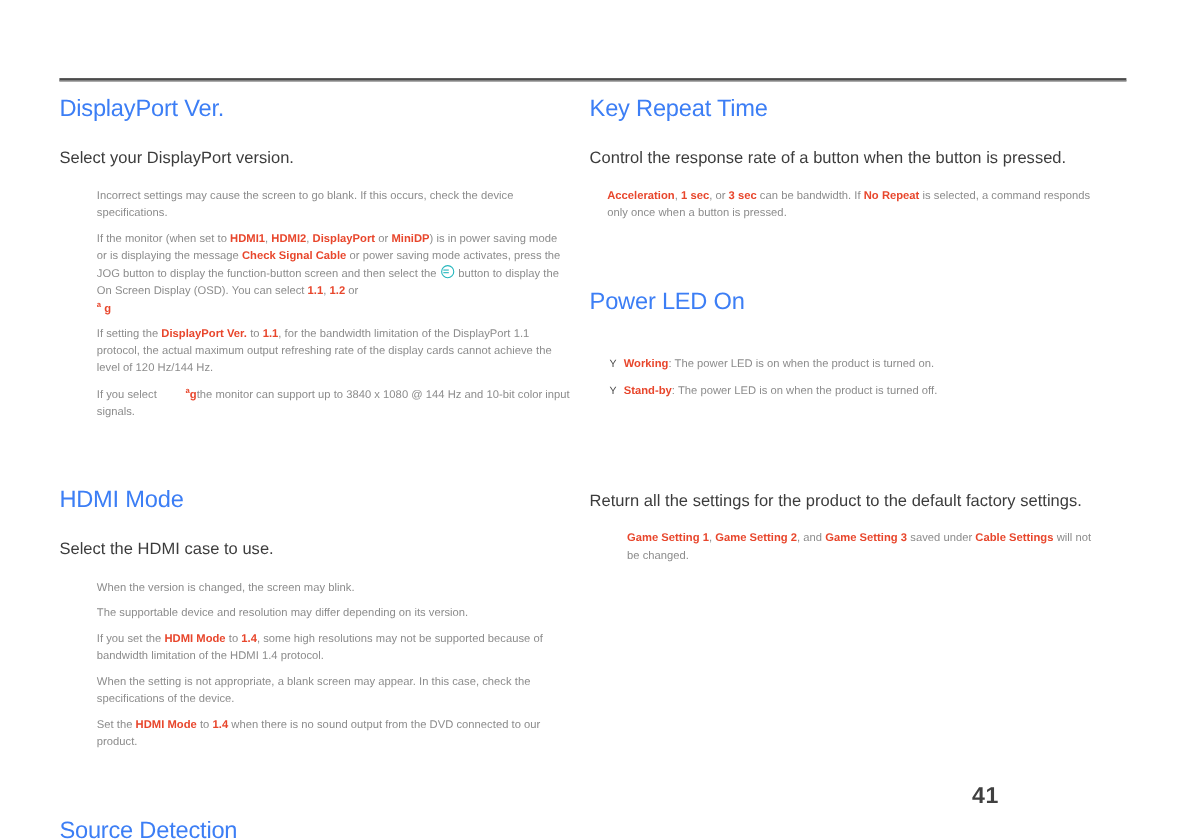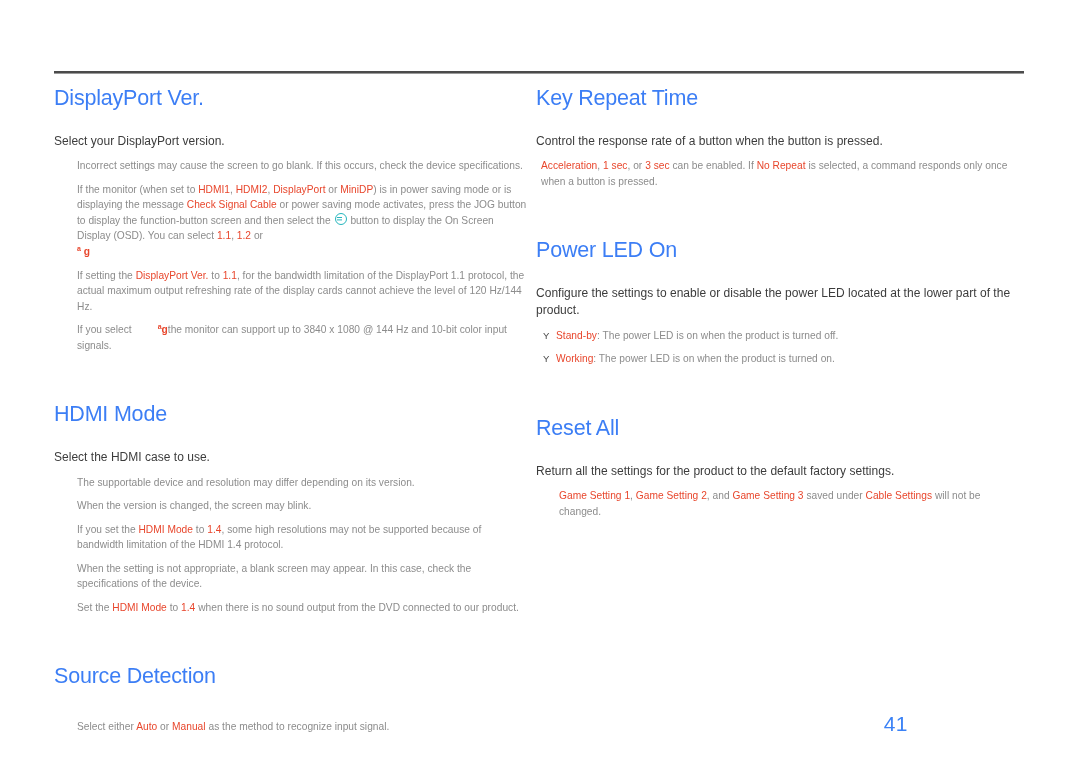--- a/index.html
+++ b/index.html
@@ -42,39 +42,39 @@
     font-size: 21.5px;
     font-weight: normal;
     letter-spacing: -0.2px;
     margin: 0;
     line-height: 1.2;
   }
   .sec { margin-bottom: 0; }
 
   .lead {
     color: #3c3c3c;
-    font-size: 12px;
+    font-size: 15px;
     line-height: 1.45;
     margin: 0;
     letter-spacing: 0.02px;
   }
   .bullets {
-    margin: 5px;
+    margin: 16px;
     padding: 0;
     list-style: none;
   }
   .bullets li {
     color: #8c8c8c;
     font-size: 10.2px;
     line-height: 1.52;
     margin-top: 8px;
     padding-left: 18px;
     letter-spacing: 0.02px;
   }
-  .hl { color: #e8462c; font-weight: normal; }
+  .hl { color: #e8462c; font-weight: bold; }
   .marker {
     display: inline-block;
     color: #4a4a4a;
     font-size: 9.6px;
     width: 13px;
     margin-left: -16px;
   }
   .sup-art {
     color: #e8462c;
     font-size: 7px;
@@ -105,23 +105,24 @@
     top: 3.1px;
     width: 4.6px;
     height: 1.2px;
     background: #25b6bd;
     box-shadow: 0 2.4px 0 0 #25b6bd;
   }
   .page-number {
     position: absolute;
     right: 42px;
     bottom: 27px;
-    color: #3b82f6;
+    color: #404040;
     font-size: 21px;
     letter-spacing: 0.5px;
+    font-weight: bold;
   }
   .sp-after-title { height: 21px; }
   .sp-between-sec { height: 44px; }
 </style>
 </head>
 <body>
 
 <div class="page">
 
   <div class="top-rule"></div>
@@ -137,22 +138,22 @@
           <li><span>If setting the </span><span class="hl">DisplayPort Ver.</span><span> to </span><span class="hl">1.1</span><span>, for the bandwidth limitation of the DisplayPort 1.1 protocol, the actual maximum output refreshing rate of the display cards cannot achieve the level of 120 Hz/144 Hz.</span></li>
           <li><span>If you select</span><span class="gapsp"></span><span class="sup-art">a</span><span class="g-art">g</span><span>the monitor can support up to 3840 x 1080 @ 144 Hz and 10-bit color input signals.</span></li>
         </ul>
         <div class="sp-between-sec"></div>
       </div>
       <div class="sec">
         <h2 class="section-title">HDMI Mode</h2>
         <div class="sp-after-title"></div>
         <p class="lead">Select the HDMI case to use.</p>
         <ul class="bullets">
+          <li><span>When the version is changed, the screen may blink.</span></li>
           <li><span>The supportable device and resolution may differ depending on its version.</span></li>
-          <li><span>When the version is changed, the screen may blink.</span></li>
           <li><span>If you set the </span><span class="hl">HDMI Mode</span><span> to </span><span class="hl">1.4</span><span>, some high resolutions may not be supported because of bandwidth limitation of the HDMI 1.4 protocol.</span></li>
           <li><span>When the setting is not appropriate, a blank screen may appear. In this case, check the specifications of the device.</span></li>
           <li><span>Set the </span><span class="hl">HDMI Mode</span><span> to </span><span class="hl">1.4</span><span> when there is no sound output from the DVD connected to our product.</span></li>
         </ul>
         <div class="sp-between-sec"></div>
       </div>
       <div class="sec">
         <h2 class="section-title">Source Detection</h2>
         <div class="sp-after-title"></div>
         <ul class="bullets">
@@ -160,36 +161,34 @@
         </ul>
         <div class="sp-between-sec"></div>
       </div>
     </div>
   <div class="col col-right">
       <div class="sec">
         <h2 class="section-title">Key Repeat Time</h2>
         <div class="sp-after-title"></div>
         <p class="lead">Control the response rate of a button when the button is pressed.</p>
         <ul class="bullets">
-          <li style="padding-left: 0px;"><span class="hl">Acceleration</span><span>, </span><span class="hl">1 sec</span><span>, or </span><span class="hl">3 sec</span><span> can be enabled. If </span><span class="hl">No Repeat</span><span> is selected, a command responds only once when a button is pressed.</span></li>
+          <li style="padding-left: 0px;"><span class="hl">Acceleration</span><span>, </span><span class="hl">1 sec</span><span>, or </span><span class="hl">3 sec</span><span> can be bandwidth. If </span><span class="hl">No Repeat</span><span> is selected, a command responds only once when a button is pressed.</span></li>
         </ul>
         <div class="sp-between-sec"></div>
       </div>
       <div class="sec">
         <h2 class="section-title">Power LED On</h2>
         <div class="sp-after-title"></div>
-        <p class="lead">Configure the settings to enable or disable the power LED located at the lower part of the product.</p>
         <ul class="bullets">
+          <li><span class="marker">Y</span><span class="hl">Working</span><span>: The power LED is on when the product is turned on.</span></li>
           <li><span class="marker">Y</span><span class="hl">Stand-by</span><span>: The power LED is on when the product is turned off.</span></li>
-          <li><span class="marker">Y</span><span class="hl">Working</span><span>: The power LED is on when the product is turned on.</span></li>
         </ul>
         <div class="sp-between-sec"></div>
       </div>
       <div class="sec">
-        <h2 class="section-title">Reset All</h2>
         <div class="sp-after-title"></div>
         <p class="lead">Return all the settings for the product to the default factory settings.</p>
         <ul class="bullets">
           <li><span class="hl">Game Setting 1</span><span>, </span><span class="hl">Game Setting 2</span><span>, and </span><span class="hl">Game Setting 3</span><span> saved under </span><span class="hl">Cable Settings</span><span> will not be changed.</span></li>
         </ul>
         <div class="sp-between-sec"></div>
       </div>
     </div>
 
   <div class="page-number">41</div>

